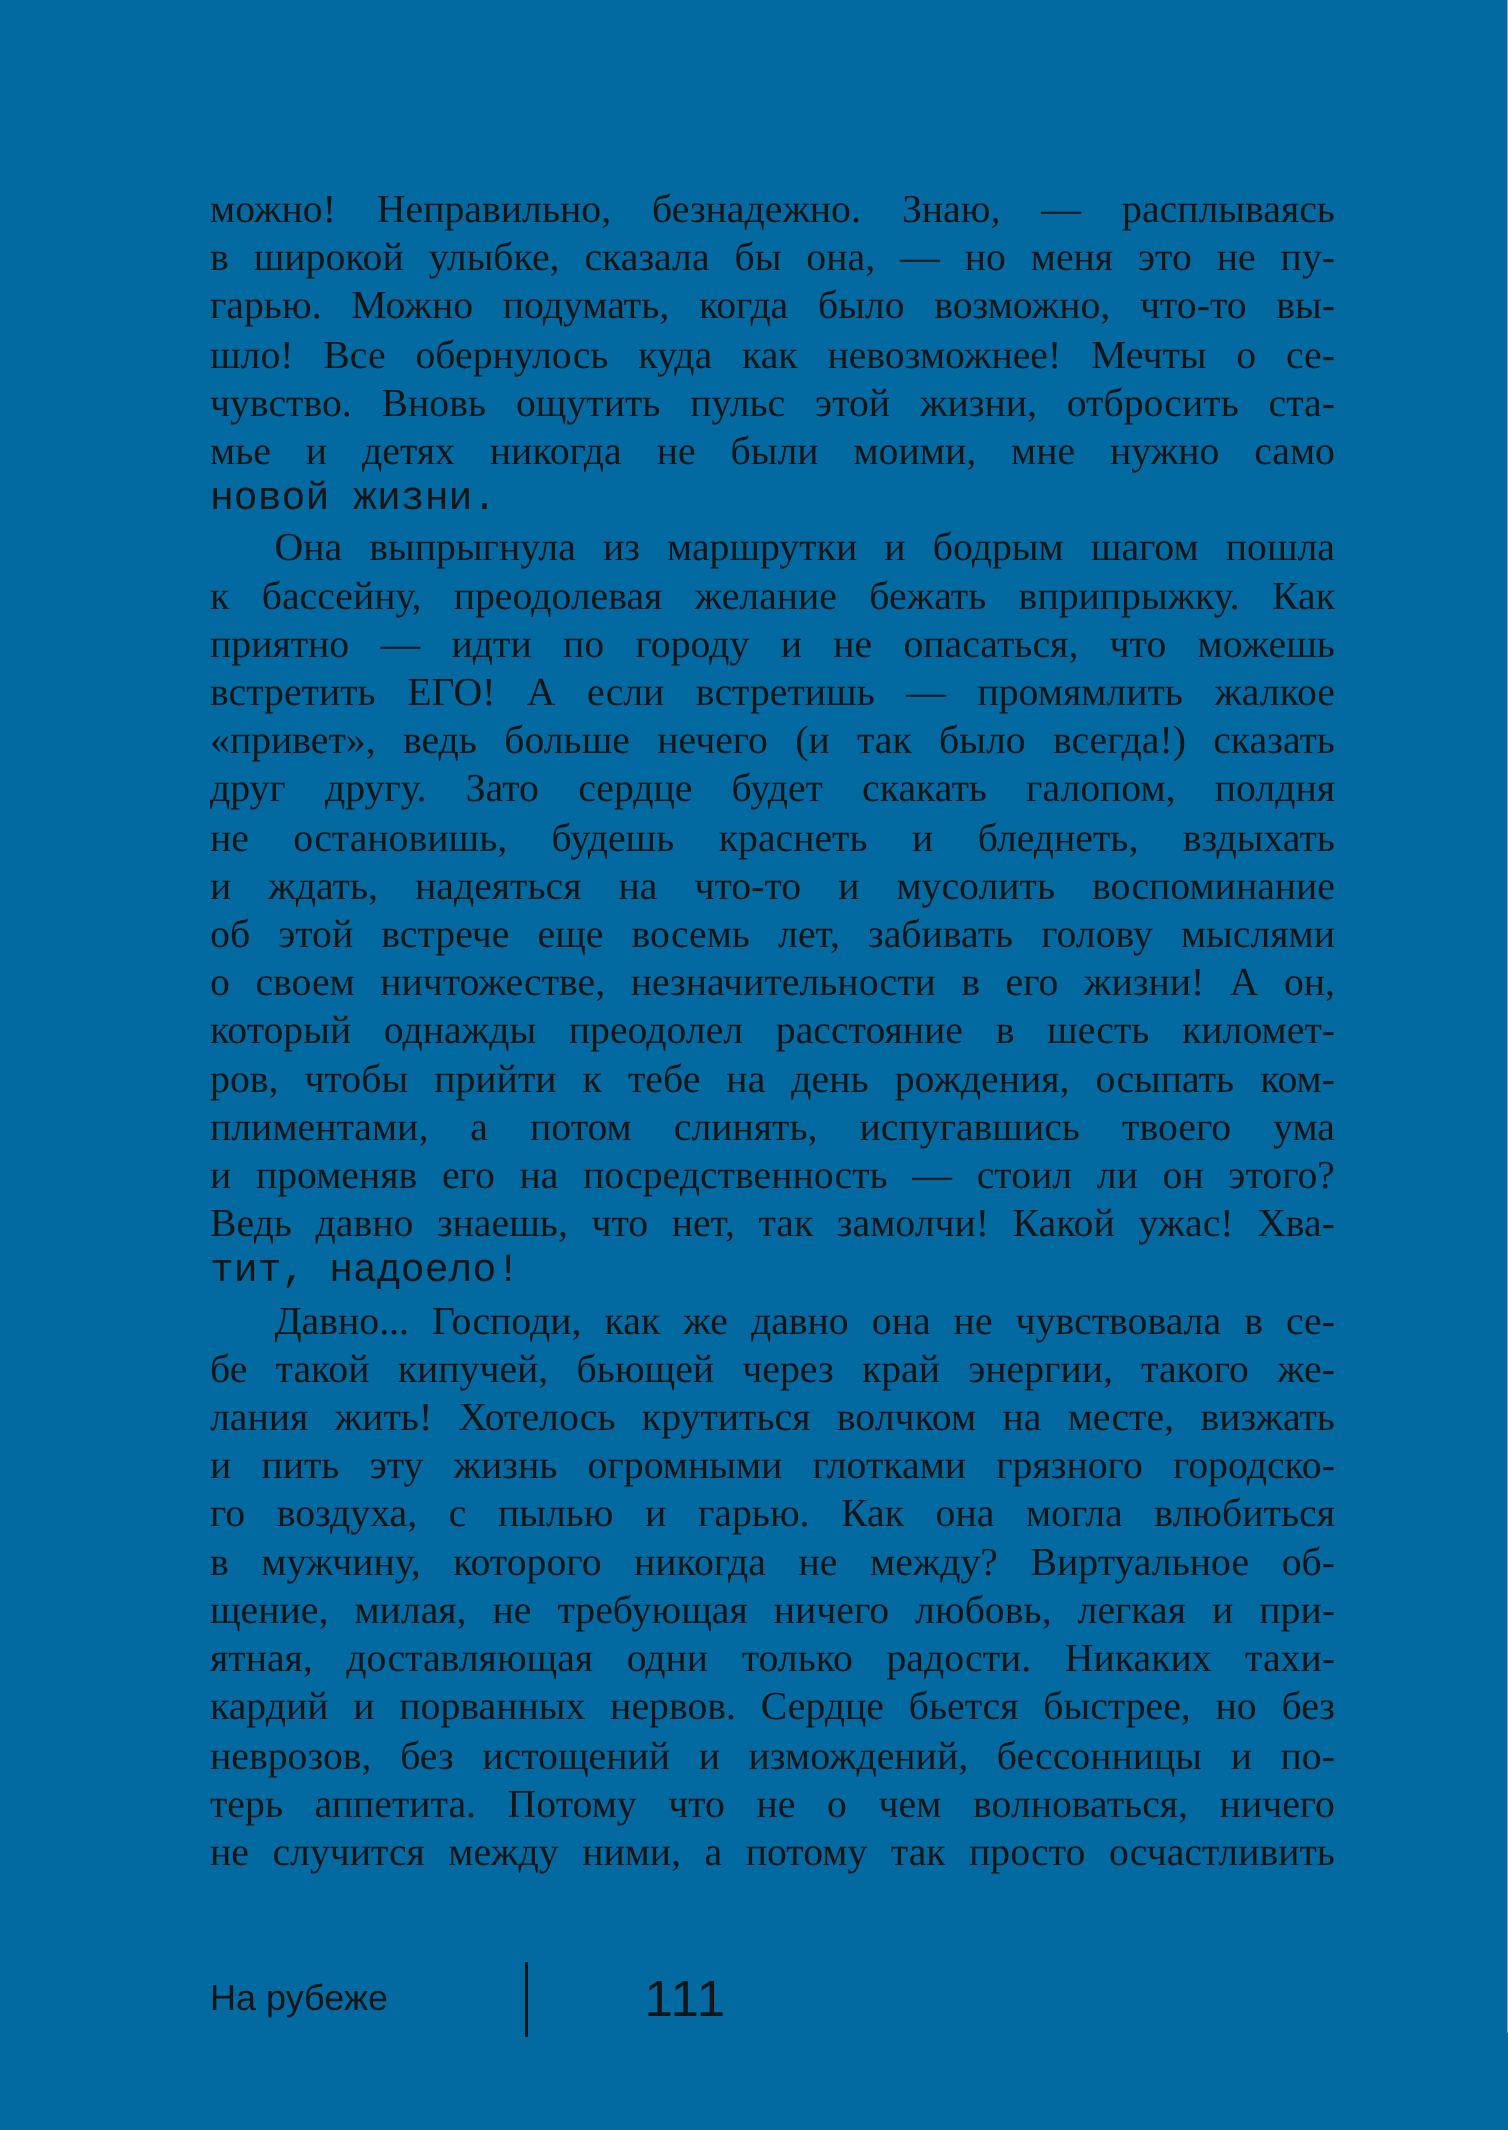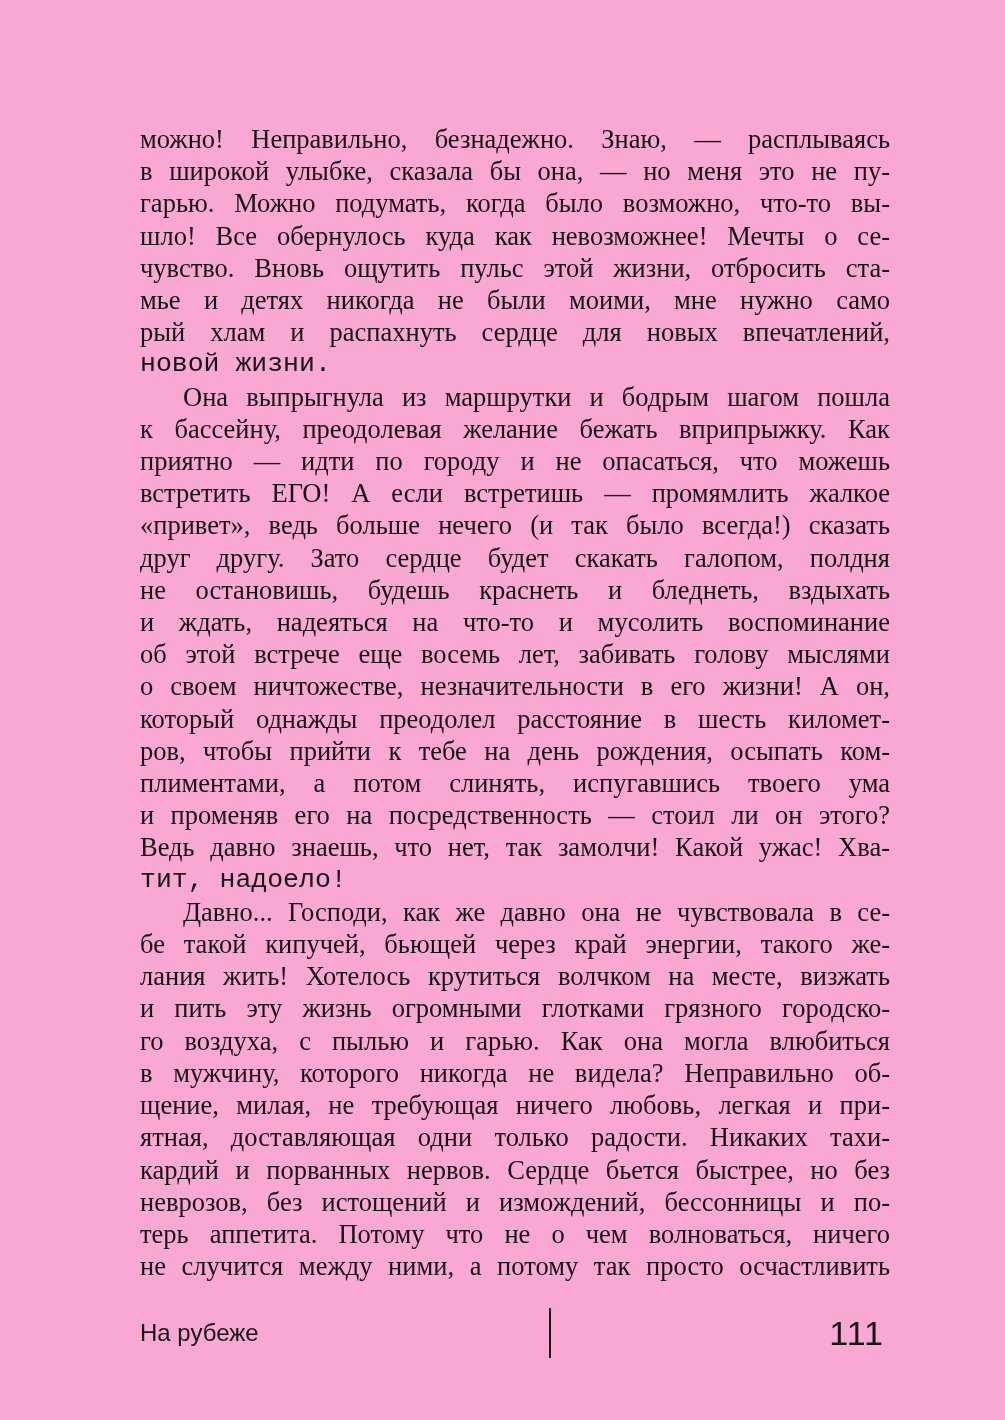--- a/index.html
+++ b/index.html
@@ -5,21 +5,21 @@
   html, body {
     margin: 0;
     padding: 0;
     background: #e8e8e8;
   }
   .page {
     position: relative;
     width: 1005px;
     height: 1420px;
     margin: 0 auto;
-    background: #f9a8d4;
+    background: #0369a1;
     overflow: hidden;
   }
   .text-block {
     position: absolute;
     left: 140px;
     top: 123px;
     width: 750px;
     font-family: "Liberation Serif", "DejaVu Serif", serif;
     font-size: 26.5px;
     line-height: 32.2px;
@@ -39,21 +39,21 @@
     font-family: Liberation Mono, monospace;
   }
   .footer {
     position: absolute;
     left: 140px;
     top: 1308px;
     width: 744px;
     height: 50px;
     display: flex;
     align-items: center;
-    justify-content: space-between;
+    justify-content: flex-start;
     font-family: "Liberation Sans", "DejaVu Sans", sans-serif;
     color: #151515;
     gap: 44px;
   }
   .running-title {
     font-size: 24px;
     margin-right: 47px;
     white-space: nowrap;
   }
   .footer-rule {
@@ -72,21 +72,20 @@
 <body>
 
 <div class="page">
   <main class="text-block">
       <div class="line">можно! Неправильно, безнадежно. Знаю, — расплываясь</div>
       <div class="line">в широкой улыбке, сказала бы она, — но меня это не пу-</div>
       <div class="line">гарью. Можно подумать, когда было возможно, что-то вы-</div>
       <div class="line">шло! Все обернулось куда как невозможнее! Мечты о се-</div>
       <div class="line">чувство. Вновь ощутить пульс этой жизни, отбросить ста-</div>
       <div class="line">мье и детях никогда не были моими, мне нужно само</div>
-      <div class="line">рый хлам и распахнуть сердце для новых впечатлений,</div>
       <div class="line para-end">новой жизни.</div>
       <div class="line indent">Она выпрыгнула из маршрутки и бодрым шагом пошла</div>
       <div class="line">к бассейну, преодолевая желание бежать вприпрыжку. Как</div>
       <div class="line">приятно — идти по городу и не опасаться, что можешь</div>
       <div class="line">встретить ЕГО! А если встретишь — промямлить жалкое</div>
       <div class="line">«привет», ведь больше нечего (и так было всегда!) сказать</div>
       <div class="line">друг другу. Зато сердце будет скакать галопом, полдня</div>
       <div class="line">не остановишь, будешь краснеть и бледнеть, вздыхать</div>
       <div class="line">и ждать, надеяться на что-то и мусолить воспоминание</div>
       <div class="line">об этой встрече еще восемь лет, забивать голову мыслями</div>
@@ -95,21 +94,21 @@
       <div class="line">ров, чтобы прийти к тебе на день рождения, осыпать ком-</div>
       <div class="line">плиментами, а потом слинять, испугавшись твоего ума</div>
       <div class="line">и променяв его на посредственность — стоил ли он этого?</div>
       <div class="line">Ведь давно знаешь, что нет, так замолчи! Какой ужас! Хва-</div>
       <div class="line para-end">тит, надоело!</div>
       <div class="line indent">Давно... Господи, как же давно она не чувствовала в се-</div>
       <div class="line">бе такой кипучей, бьющей через край энергии, такого же-</div>
       <div class="line">лания жить! Хотелось крутиться волчком на месте, визжать</div>
       <div class="line">и пить эту жизнь огромными глотками грязного городско-</div>
       <div class="line">го воздуха, с пылью и гарью. Как она могла влюбиться</div>
-      <div class="line">в мужчину, которого никогда не видела? Неправильно об-</div>
+      <div class="line">в мужчину, которого никогда не между? Виртуальное об-</div>
       <div class="line">щение, милая, не требующая ничего любовь, легкая и при-</div>
       <div class="line">ятная, доставляющая одни только радости. Никаких тахи-</div>
       <div class="line">кардий и порванных нервов. Сердце бьется быстрее, но без</div>
       <div class="line">неврозов, без истощений и измождений, бессонницы и по-</div>
       <div class="line">терь аппетита. Потому что не о чем волноваться, ничего</div>
       <div class="line">не случится между ними, а потому так просто осчастливить</div>
     </main>
   <footer class="footer">
     <span class="running-title">На рубеже</span>
     <span class="footer-rule"></span>

